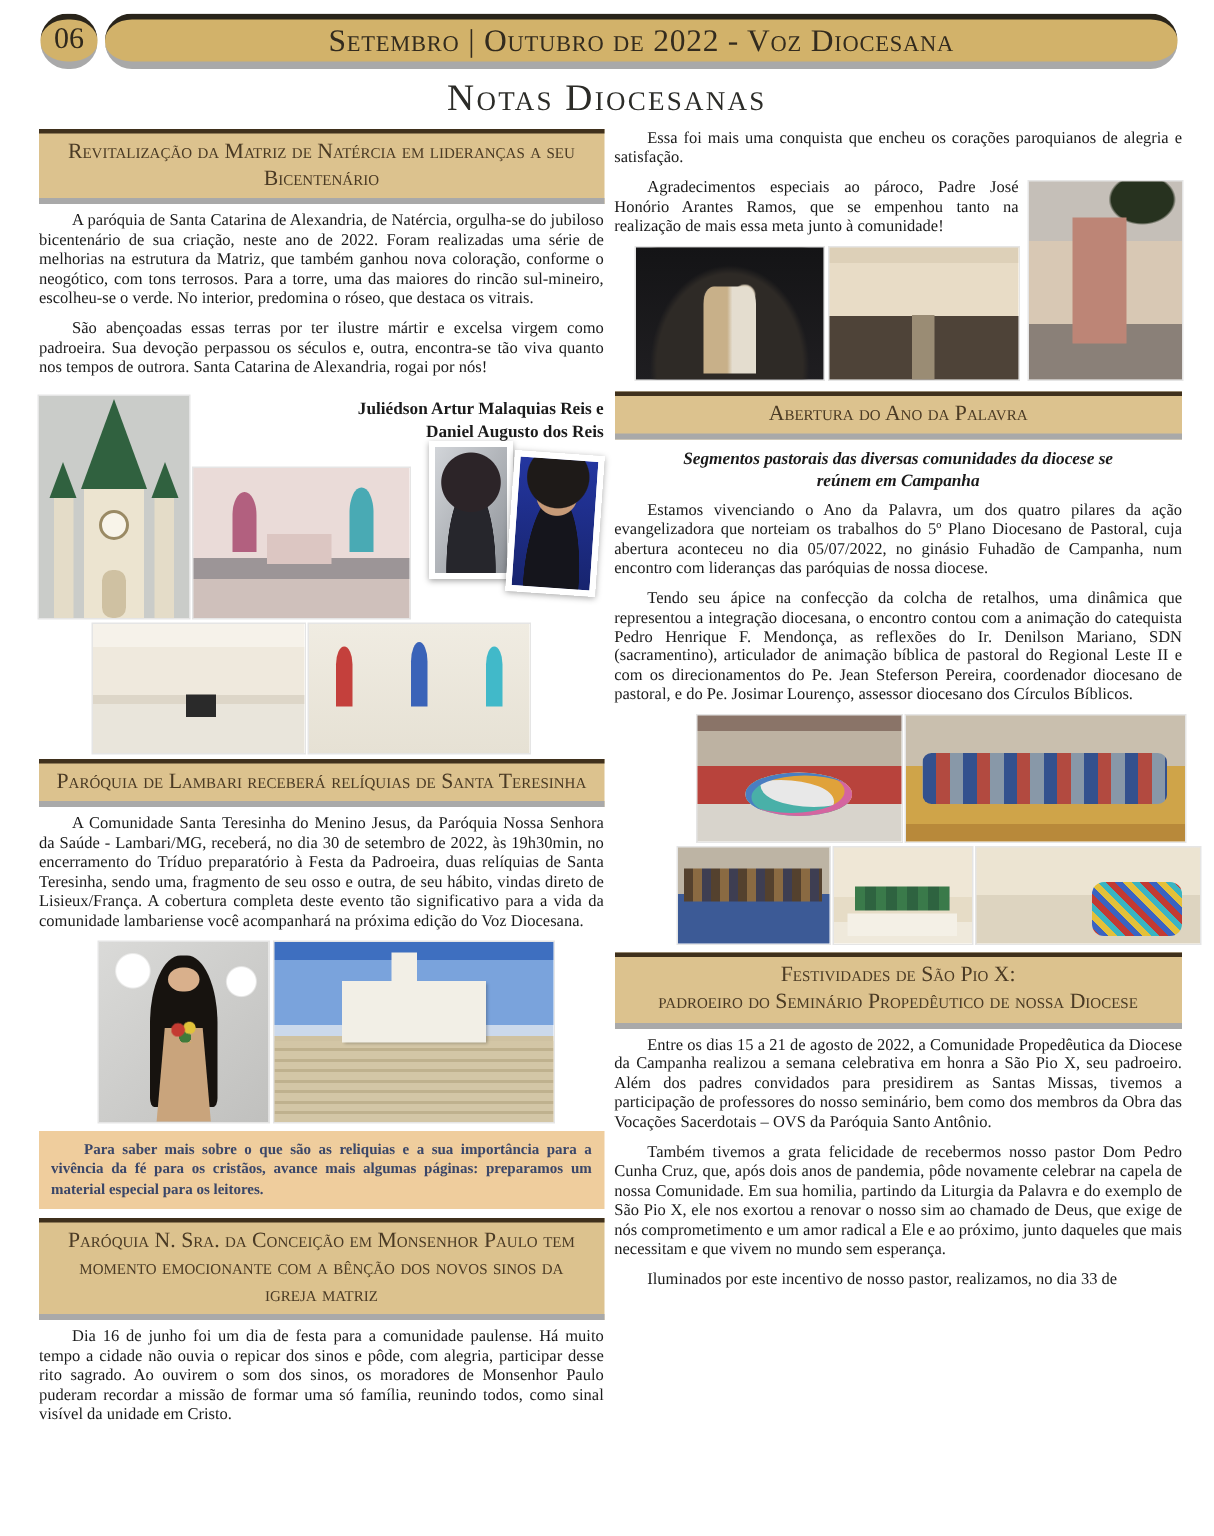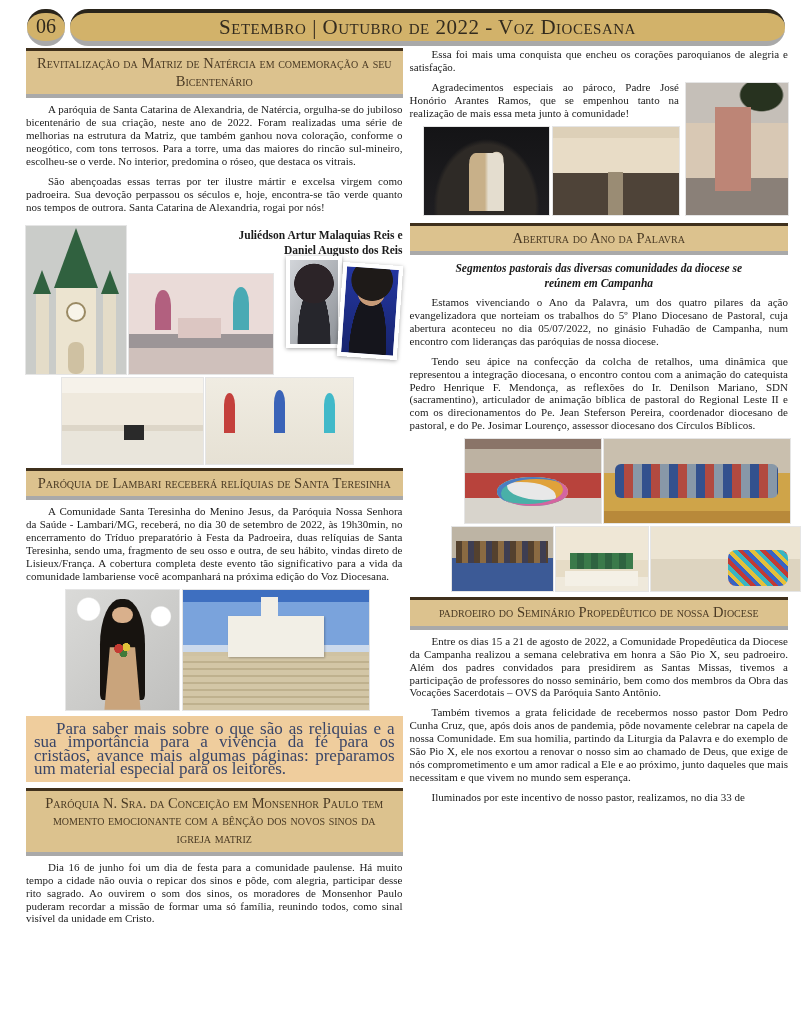--- a/index.html
+++ b/index.html
@@ -17,21 +17,21 @@
   .cols{display:flex;gap:7px;padding:0 21px 0 26px;}
   .col{position:relative;}
   .col.left{width:378px;}
   .col.right{width:380px;}
 
   .hbar{background:#dcc28e;border-top:3px solid #3f301c;border-bottom:4px solid #a9a9a9;text-align:center;
         font-variant:small-caps;color:#4a3a24;font-size:14.5px;line-height:1.22;padding:4px 8px;margin:2px 0 4px;}
   p.body{margin:5px 0 7px;font-size:11px;line-height:12.9px;text-align:justify;text-indent:22px;}
   .byline{position:absolute;top:2px;right:0;text-align:right;font-weight:bold;font-size:11.5px;line-height:1.32;}
   .subtitle{text-align:center;font-weight:bold;font-style:italic;font-size:11.5px;line-height:1.3;margin:6px auto 4px;max-width:300px;}
-  .highlight{background:#efcd9d;color:#3a4668;font-size:17px;line-height:13.5px;text-align:justify;padding:6px 8px;margin:2px 0 6px;text-indent:22px;}
+  .highlight{background:#efcd9d;color:#3a4668;font-size:10px;line-height:13.5px;text-align:justify;padding:6px 8px;margin:2px 0 6px;text-indent:22px;font-weight:bold;}
 
   
   .ph{position:absolute;box-shadow:0 0 0 1px rgba(0,0,0,.10);overflow:hidden;}
   .ph i{position:absolute;display:block;}
 
   .collage1{position:relative;height:240px;margin:12px 0 2px;}
   #ph-tower{left:0;top:0;width:100px;height:148px;}
   #ph-chapel{left:103px;top:48px;width:144px;height:100px;background:linear-gradient(#eadbd8 0 60%,#9c9597 60% 74%,#cfc0bb 74% 100%);}
   #ph-chapel .w1{left:18%;top:16%;width:11%;height:40%;background:#b2607f;border-radius:50% 50% 0 0/38% 38% 0 0;}
   #ph-chapel .w2{left:72%;top:13%;width:11%;height:43%;background:#49aab4;border-radius:50% 50% 0 0/38% 38% 0 0;}
@@ -88,28 +88,29 @@
 </style>
 </head>
 <body>
 
 <div class="page">
 
   <header class="masthead">
     <div class="m-box pagenum">06</div>
     <div class="m-box edition">Setembro | Outubro de 2022 - Voz Diocesana</div>
   </header>
+  <h1 class="section-title">Notas Diocesanas</h1>
 
   <div class="cols">
 
     <div class="col left">
 
-      <div class="hbar">Revitalização da Matriz de Natércia em comemoração a seu Bicentenário</div>
+      <div class="hbar">Revitalização da Matriz de Natércia em lideranças a seu Bicentenário</div>
       <p class="body">A paróquia de Santa Catarina de Alexandria, de Natércia, orgulha-se do jubiloso bicentenário de sua criação, neste ano de 2022. Foram realizadas uma série de melhorias na estrutura da Matriz, que também ganhou nova coloração, conforme o neogótico, com tons terrosos. Para a torre, uma das maiores do rincão sul-mineiro, escolheu-se o verde. No interior, predomina o róseo, que destaca os vitrais.</p>
-      <p class="body">São abençoadas essas terras por ter ilustre mártir e excelsa virgem como padroeira. Sua devoção perpassou os séculos e, hoje, encontra-se tão verde quanto nos tempos de outrora. Santa Catarina de Alexandria, rogai por nós!</p>
+      <p class="body">São abençoadas essas terras por ter ilustre mártir e excelsa virgem como padroeira. Sua devoção perpassou os séculos e, outra, encontra-se tão viva quanto nos tempos de outrora. Santa Catarina de Alexandria, rogai por nós!</p>
 
       <div class="collage1">
         <div class="byline">
           <div>Juliédson Artur Malaquias Reis e</div>
           <div>Daniel Augusto dos Reis</div>
         </div>
         <div class="ph" id="ph-tower">
           <svg viewBox="0 0 100 148" width="100%" height="100%" preserveAspectRatio="none">
             <rect width="100" height="148" fill="#caccc9"></rect>
             <rect x="10" y="66" width="13" height="82" fill="#e4dcc8"></rect>
@@ -201,20 +202,21 @@
         <div class="ph" id="ph-cathgreen">
           <i class="grp"></i>
             <i class="alt"></i>
         </div>
         <div class="ph" id="ph-altarquilt">
           <i class="qlt"></i>
         </div>
       </div>
 
       <div class="hbar">
+        <span class="piox-line">Festividades de São Pio X:</span>
         <span class="piox-line">padroeiro do Seminário Propedêutico de nossa Diocese</span>
       </div>
       <p class="body">Entre os dias 15 a 21 de agosto de 2022, a Comunidade Propedêutica da Diocese da Campanha realizou a semana celebrativa em honra a São Pio X, seu padroeiro. Além dos padres convidados para presidirem as Santas Missas, tivemos a participação de professores do nosso seminário, bem como dos membros da Obra das Vocações Sacerdotais – OVS da Paróquia Santo Antônio.</p>
       <p class="body">Também tivemos a grata felicidade de recebermos nosso pastor Dom Pedro Cunha Cruz, que, após dois anos de pandemia, pôde novamente celebrar na capela de nossa Comunidade. Em sua homilia, partindo da Liturgia da Palavra e do exemplo de São Pio X, ele nos exortou a renovar o nosso sim ao chamado de Deus, que exige de nós comprometimento e um amor radical a Ele e ao próximo, junto daqueles que mais necessitam e que vivem no mundo sem esperança.</p>
       <p class="body">Iluminados por este incentivo de nosso pastor, realizamos, no dia 33 de</p>
     </div>
 
   </div>
 </div>
 

